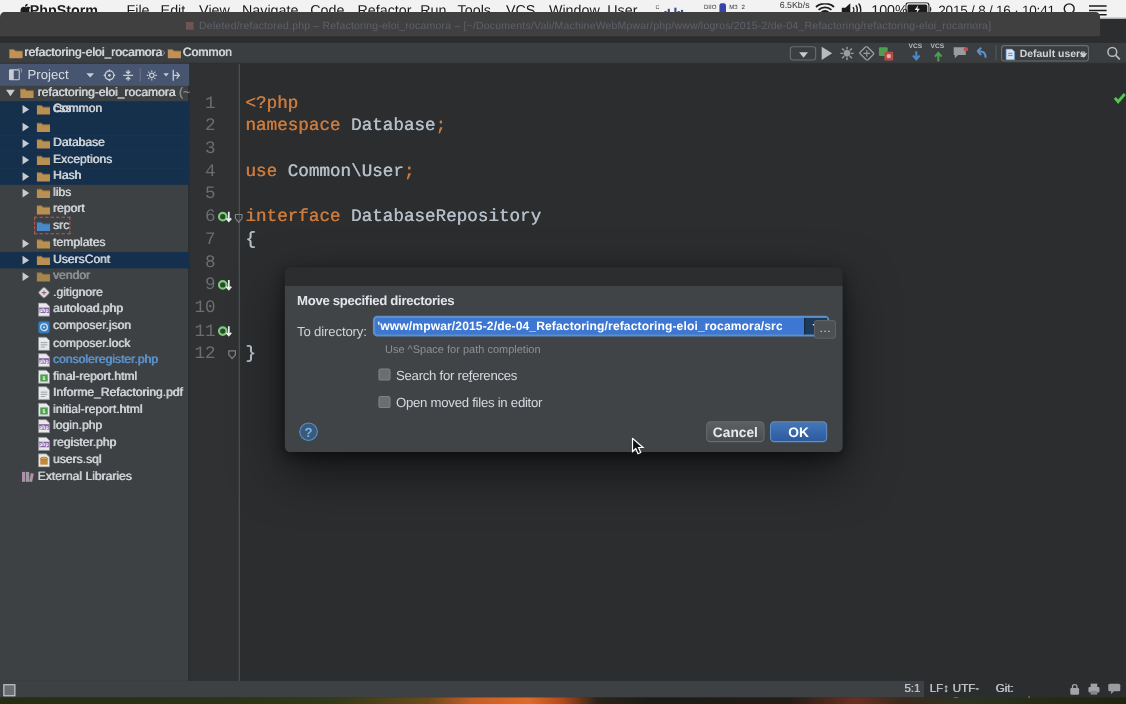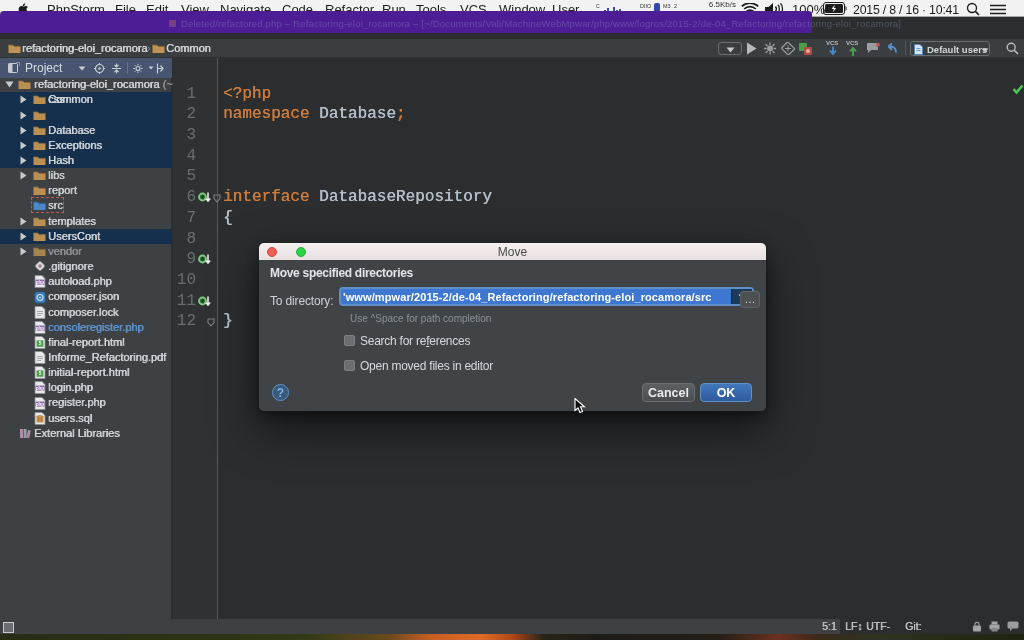--- a/index.html
+++ b/index.html
@@ -8,21 +8,21 @@
 .cl { position:absolute; font-family:"Liberation Mono",monospace; font-size:16px; line-height:21px; white-space:pre; text-shadow:0.4px 0 0 currentColor; }
 .o { color:#cb7a3c; } .g { color:#b4bec8; }
 </style></head><body>
 <div id="screen">
 
 <div style="position:absolute;left:0;top:0;width:1024px;height:17px;background:#f3f2f2;border-bottom:1px solid #a9a8a8;color:#1c1c1c;font-size:13px">
   <svg style="position:absolute;left:18px;top:3px" width="11" height="12" viewBox="0 0 11 12">
         <path d="M7.2 0.3 C7.3 1.1 7 1.8 6.6 2.3 C6.1 2.9 5.4 3.3 4.7 3.2 C4.6 2.5 5 1.7 5.4 1.2 C5.9 0.7 6.7 0.3 7.2 0.3 Z" fill="#1c1c1c"></path>
         <path d="M5.6 3.6 C6.4 3.6 6.9 3.1 7.9 3.1 C9.3 3.1 9.9 3.9 9.9 3.9 C9.9 3.9 8.5 4.6 8.5 6.3 C8.5 8.2 10.2 8.8 10.2 8.8 C10.2 8.8 9 11.9 7.5 11.9 C6.8 11.9 6.3 11.5 5.6 11.5 C4.9 11.5 4.2 11.9 3.7 11.9 C2.3 11.9 0.6 9 0.6 6.6 C0.6 4.3 2.1 3.1 3.4 3.1 C4.3 3.1 5 3.6 5.6 3.6 Z" fill="#1c1c1c"></path>
       </svg>
-  <div style="position:absolute;left:47px;top:2px;font-weight:normal">PhpStorm</div>
+  <div style="position:absolute;left:27px;top:2px;font-weight:bold">PhpStorm</div>
   <div style="position:absolute;left:115px;top:2px">File</div>
   <div style="position:absolute;left:146px;top:2px">Edit</div>
   <div style="position:absolute;left:181px;top:2px">View</div>
   <div style="position:absolute;left:220px;top:2px">Navigate</div>
   <div style="position:absolute;left:282px;top:2px">Code</div>
   <div style="position:absolute;left:325px;top:2px">Refactor</div>
   <div style="position:absolute;left:382px;top:2px">Run</div>
   <div style="position:absolute;left:416px;top:2px">Tools</div>
   <div style="position:absolute;left:460px;top:2px">VCS</div>
   <div style="position:absolute;left:499px;top:2px">Window</div>
@@ -67,21 +67,21 @@
   <div style="position:absolute;left:853px;top:2.5px;font-size:12.3px;letter-spacing:-0.2px">2015 / 8 / 16 · 10:41</div>
   <svg style="position:absolute;left:966px;top:2px" width="15" height="15" viewBox="0 0 15 15">
         <circle cx="6" cy="6" r="4.5" fill="none" stroke="#1c1c1c" stroke-width="1.3"></circle>
         <path d="M9.4 9.4 L13 13" stroke="#1c1c1c" stroke-width="1.6"></path>
       </svg>
   <svg style="position:absolute;left:990px;top:4px" width="17" height="11" viewBox="0 0 17 11">
         <path d="M0 1.5 H16 M0 5.5 H16 M0 9.5 H16" stroke="#1c1c1c" stroke-width="1.4"></path>
       </svg>
 </div>
 
-<div style="position:absolute;left:0;top:11px;width:812px;height:22px;background:#4c1d95;border-radius:4px 4px 0 0">
+<div style="position:absolute;left:0;top:11px;width:1000px;height:22px;background:#404040;border-radius:4px 4px 0 0">
   <div style="position:absolute;left:169px;top:9px;width:7px;height:7px;background:#b06a6a;opacity:.45"></div>
   <div style="position:absolute;left:181px;top:7px;width:760px;font-size:9.5px;letter-spacing:0.2px;color:#96a0c8;opacity:.33;white-space:nowrap;filter:blur(0.5px)">Deleted/refactored.php – Refactoring-eloi_rocamora – [~/Documents/Vali/MachineWebMpwar/php/www/logros/2015-2/de-04_Refactoring/refactoring-eloi_rocamora]</div>
 </div>
 
 <div style="position:absolute;left:0;top:39px;width:1024px;height:19px;background:#3b3e40;border-bottom:1px solid #2e3032">
   <svg style="position:absolute;left:8px;top:3.5px" width="13" height="11" viewBox="0 0 13 11">
         <path d="M0.5 2 L0.5 10 L12.5 10 L12.5 3.4 L6 3.4 L4.8 2 Z" fill="#c09258"></path>
         <path d="M0.5 2 L4.8 2 L6 3.4 L12.5 3.4" fill="none" stroke="#8a6a3a" stroke-width="0.8"></path>
       </svg>
   <div style="position:absolute;left:22px;top:3px;font-size:11px;color:#d2d5d8;text-shadow:0.6px 0 0 currentColor">refactoring-eloi_rocamora</div>
@@ -346,20 +346,21 @@
 <div class="tl" style="left:34px;top:367.6px">External Libraries</div>
   </div>
 
   <div style="position:absolute;left:173px;top:0;width:45px;height:561px;background:#2f3133;border-right:1px solid #55585a"></div>
   <div class="ln" style="right:828px;top:25.5px">1</div>
 <div class="cl" style="left:223px;top:25.5px"><span class="o">&lt;?php</span></div>
 <div class="ln" style="right:828px;top:46.2px">2</div>
 <div class="cl" style="left:223px;top:46.2px"><span class="o">namespace</span><span class="g"> Database</span><span class="o">;</span></div>
 <div class="ln" style="right:828px;top:66.9px">3</div>
 <div class="ln" style="right:828px;top:87.7px">4</div>
+<div class="cl" style="left:223px;top:87.7px"><span class="o">use</span><span class="g"> Common\User</span><span class="o">;</span></div>
 <div class="ln" style="right:828px;top:108.4px">5</div>
 <div class="ln" style="right:828px;top:129.1px">6</div>
 <div class="cl" style="left:223px;top:129.1px"><span class="o">interface</span><span class="g"> DatabaseRepository</span></div>
 <div class="ln" style="right:828px;top:149.8px">7</div>
 <div class="cl" style="left:223px;top:149.8px"><span class="g">{</span></div>
 <div class="ln" style="right:828px;top:170.5px">8</div>
 <div class="ln" style="right:828px;top:191.3px">9</div>
 <div class="ln" style="right:828px;top:212.0px">10</div>
 <div class="ln" style="right:828px;top:232.7px">11</div>
 <div class="ln" style="right:828px;top:253.4px">12</div>
@@ -404,25 +405,20 @@
       </svg>
   <svg style="position:absolute;left:1007px;top:2px" width="12" height="11" viewBox="0 0 12 11">
         <rect x="0.5" y="0.5" width="11" height="7" rx="1.5" fill="#9a9da0"></rect>
         <path d="M3 7.5 L3 10 L6 7.5" fill="#9a9da0"></path>
       </svg>
 </div>
 
 <div style="position:absolute;left:0;top:634px;width:1024px;height:6px;background:linear-gradient(90deg,#272d13 0%,#2c3316 20%,#333a18 30%,#6a4a1c 38%,#c75e24 42%,#e06a28 47%,#b04818 50%,#2a2418 53%,#1c1c16 58%,#241e16 70%,#6a3020 76%,#3a2a1a 80%,#2c3420 86%,#252b14 93%,#1f2410 100%)"></div>
 
 <div style="position:absolute;left:259px;top:243px;width:507px;height:168px;border-radius:5px;box-shadow:0 18px 45px rgba(0,0,0,0.55),0 4px 12px rgba(0,0,0,0.4)">
-  <div style="position:absolute;left:0;top:0;width:507px;height:17px;background:linear-gradient(#f6f0f0,#e8e0e0);border-radius:5px 5px 0 0">
-    <div style="position:absolute;left:8px;top:3.5px;width:10px;height:10px;border-radius:50%;background:#f25e57;border:0.5px solid #d04840"></div>
-    <div style="position:absolute;left:37px;top:3.5px;width:10px;height:10px;border-radius:50%;background:#2fd148;border:0.5px solid #28b03c"></div>
-    <div style="position:absolute;left:0;top:2px;width:507px;text-align:center;font-size:12px;color:#4a4a4a">Move</div>
-  </div>
   <div style="position:absolute;left:0;top:17px;width:507px;height:151px;background:#404447;border-radius:0 0 5px 5px">
     <div style="position:absolute;left:11px;top:6px;font-size:12px;letter-spacing:-0.3px;font-weight:bold;color:#e2e6ea">Move specified directories</div>
     <div style="position:absolute;left:11px;top:34px;font-size:12px;letter-spacing:-0.15px;color:#ced2d6">To directory:</div>
     <div style="position:absolute;left:80px;top:27px;width:415px;height:19px;border:2px solid #5e90c8;border-radius:4px;background:#3d77d1">
       <div style="position:absolute;left:2px;top:1px;font-size:11px;font-weight:bold;color:#fff;white-space:nowrap;overflow:hidden;width:368px;top:1.5px;letter-spacing:0.1px">'www/mpwar/2015-2/de-04_Refactoring/refactoring-eloi_rocamora/src</div>
       <div style="position:absolute;right:0;top:0;width:21px;height:15px;background:#1d3a58;border-left:1px solid #16293c">
             <svg style="position:absolute;left:6px;top:5px" width="9" height="6" viewBox="0 0 9 6">
               <path d="M0.5 0.5 L8.5 0.5 L4.5 5.5 Z" fill="#e8eaec"></path>
             </svg>
           </div>

